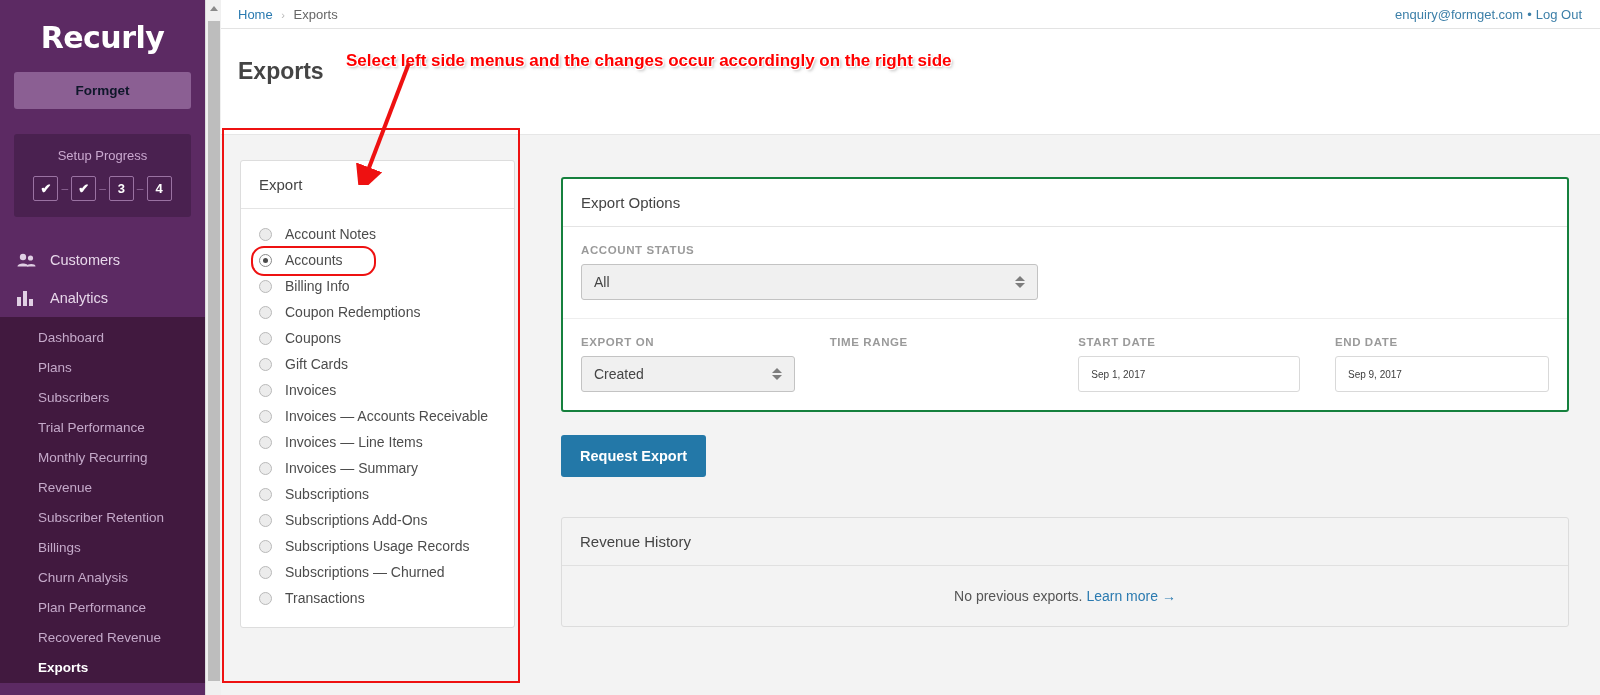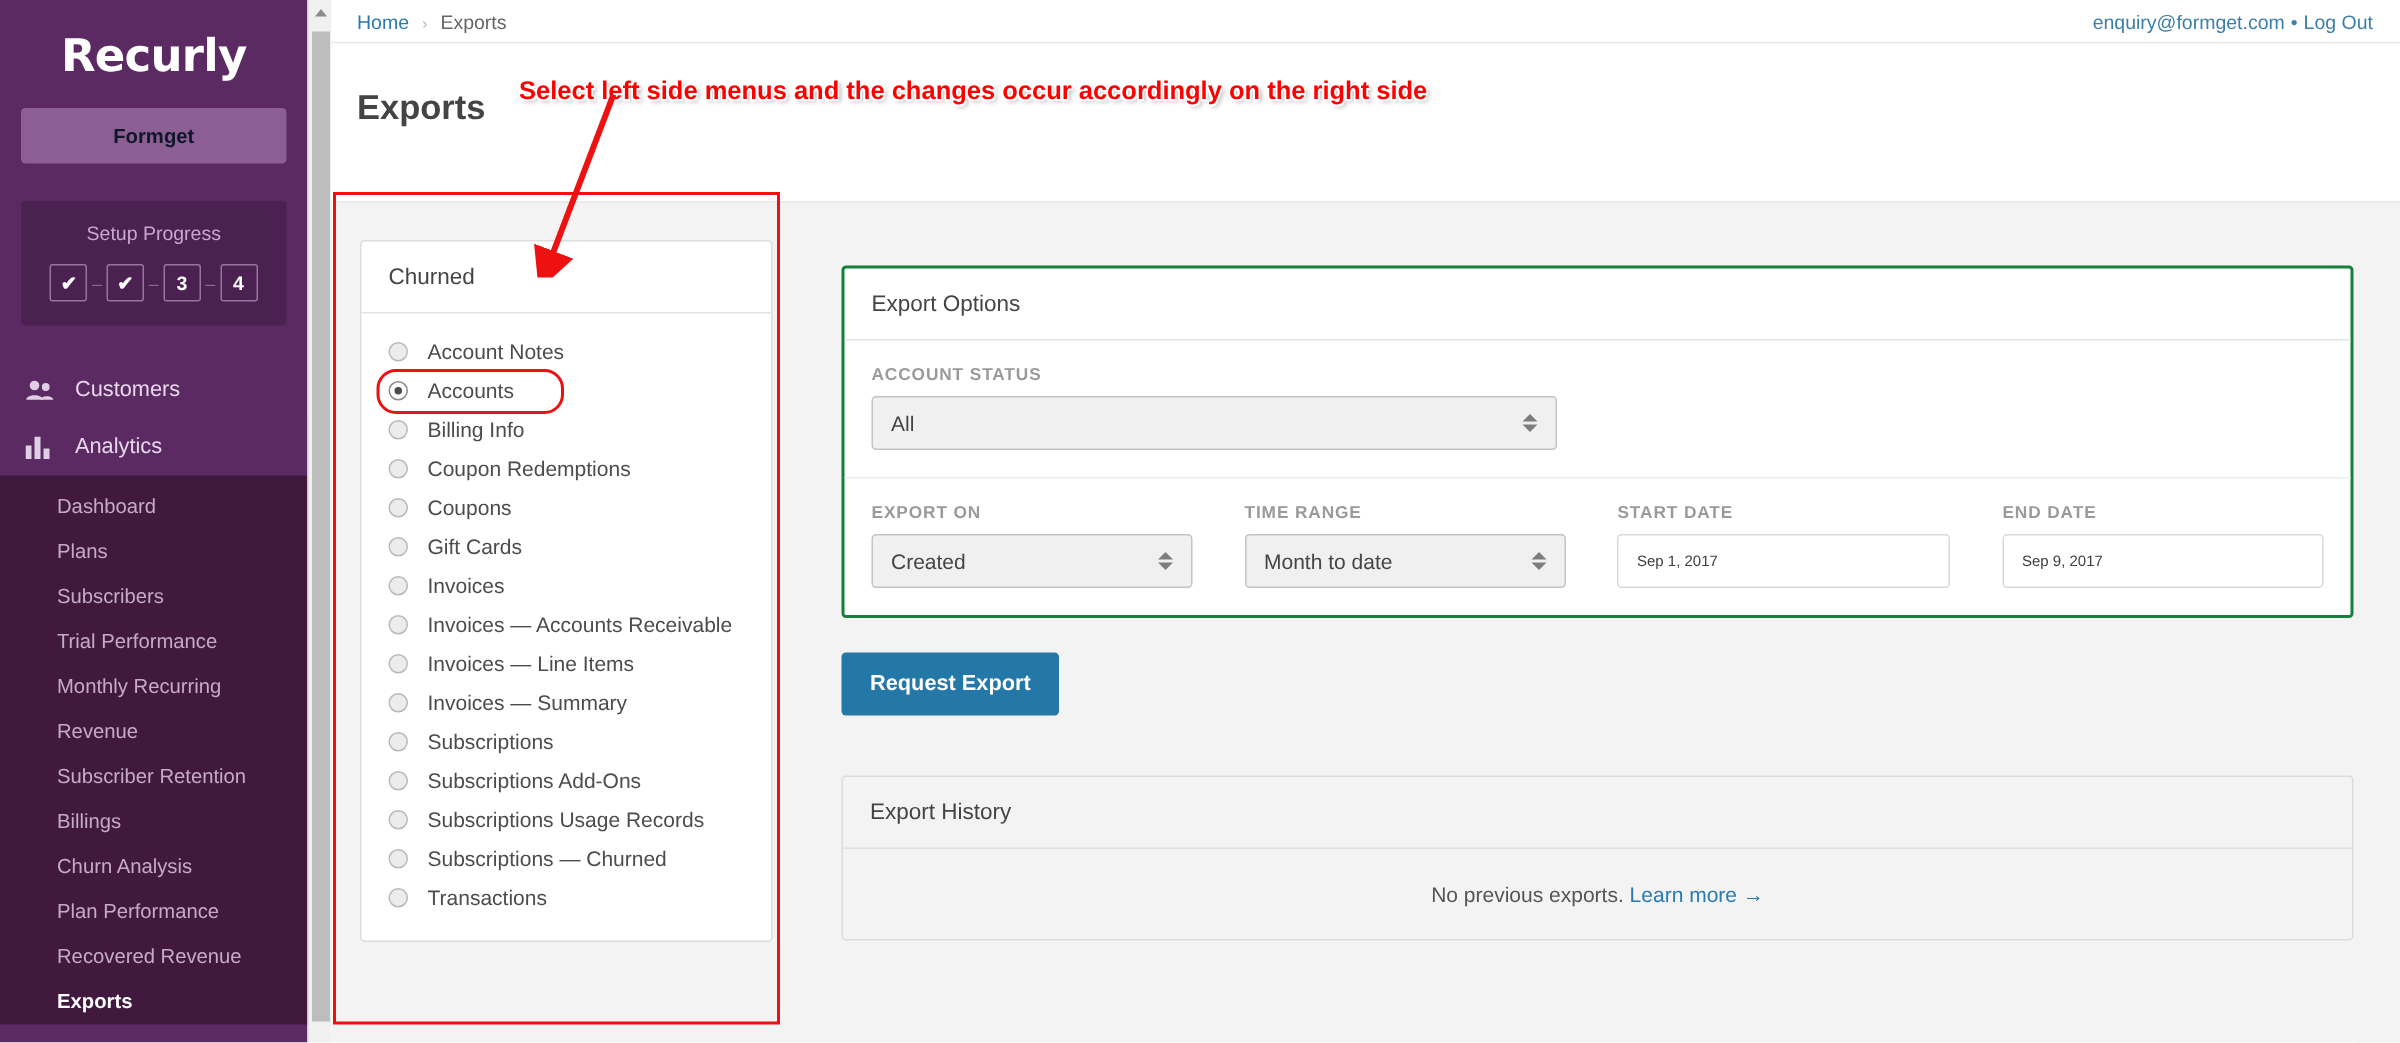--- a/index.html
+++ b/index.html
@@ -395,21 +395,21 @@
       <a>enquiry@formget.com</a><span class="sep">•</span><a>Log Out</a>
     </div>
   </div>
 
   <div id="page">
     <div id="page-title">Exports</div>
 
     <div id="content-area">
 
       <div id="export-card">
-        <div class="card-head">Churned</div>
+        <div class="card-head">Export</div>
         <div class="radio-list">
 
           <div class="radio-row">
             <span class="radio-dot"></span>
             <span class="radio-label">Account Notes</span>
           </div>
           <div class="radio-row checked highlight">
             <span class="radio-dot"></span>
             <span class="radio-label">Accounts</span>
           </div>
@@ -489,48 +489,41 @@
               <div class="select-box">
                 <span>Created</span>
                 <span class="select-arrows">
                     <i class="up"></i>
                     <i class="down"></i>
                   </span>
               </div>
             </div>
             <div class="g-col w2">
               <div class="field-label">TIME RANGE</div>
-              <div class="select-box">
-                <span>Month to date</span>
-                <span class="select-arrows">
-                    <i class="up"></i>
-                    <i class="down"></i>
-                  </span>
-              </div>
             </div>
             <div class="g-col w3">
               <div class="field-label">START DATE</div>
               <div class="date-box">
                 <span>Sep 1, 2017</span>
               </div>
             </div>
             <div class="g-col w4">
               <div class="field-label">END DATE</div>
               <div class="date-box">
                 <span>Sep 9, 2017</span>
               </div>
             </div>
           </div>
         </div>
       </div>
 
       <button id="request-btn">Request Export</button>
 
       <div id="history-card">
-        <div class="hist-head">Export History</div>
+        <div class="hist-head">Revenue History</div>
         <div class="hist-body">
           <span>No previous exports.</span>
           <a>Learn more →</a>
         </div>
       </div>
 
       <div id="right-strip"></div>
     </div>
   </div>
 

